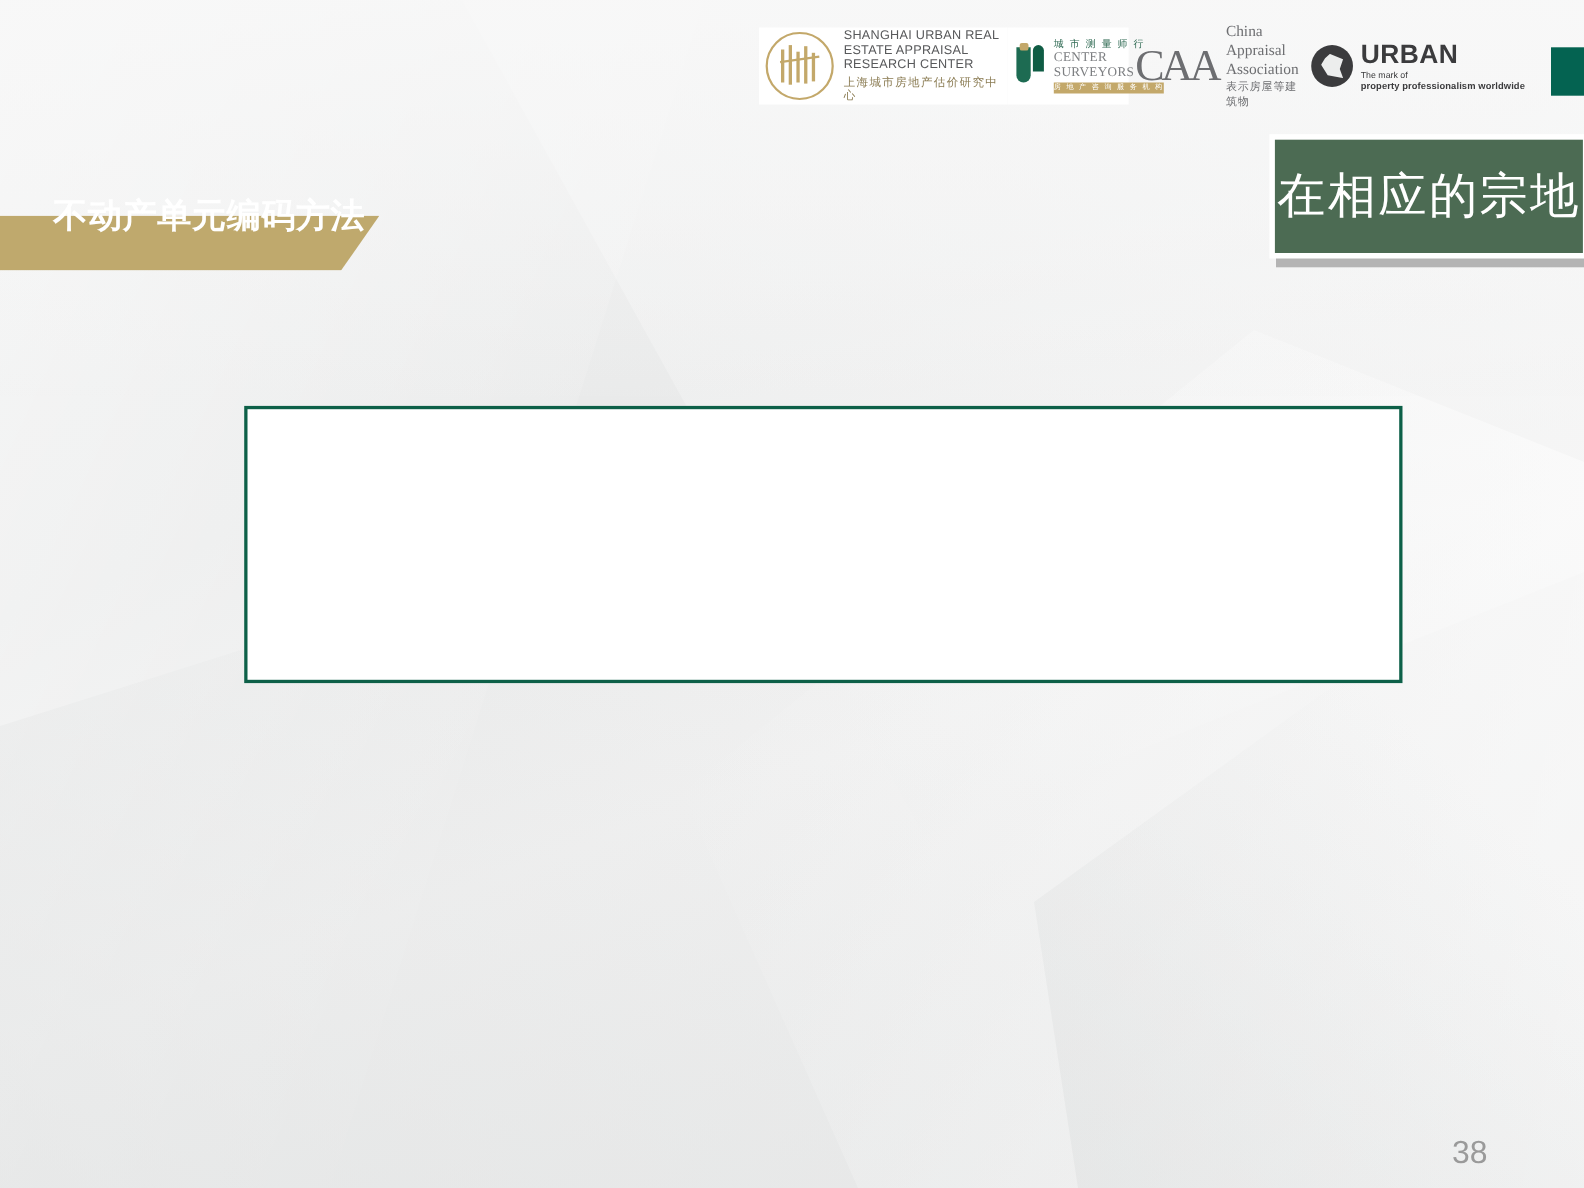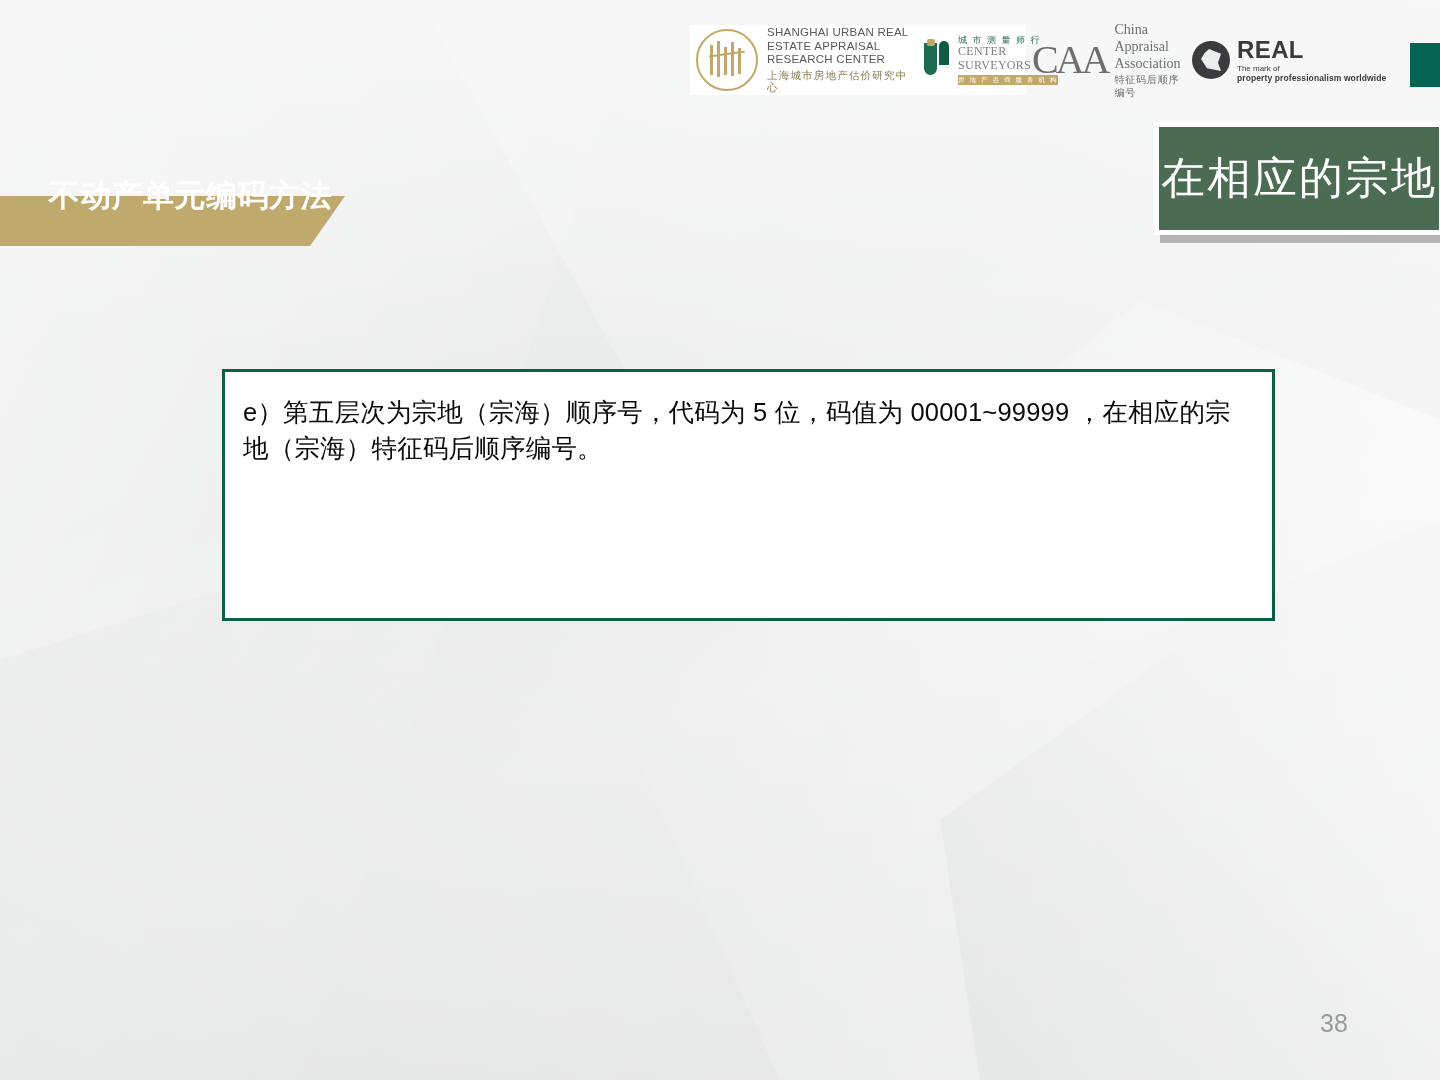--- a/index.html
+++ b/index.html
@@ -317,22 +317,22 @@
     letter-spacing: 0.2px;
   }
   .content-box p.gap {
     margin-top: 30px;
   }
 
   
   .page-number {
     position: absolute;
     left: 1320px;
-    top: 1009px;
-    font-size: 25px;
+    top: 1032px;
+    font-size: 29px;
     color: #9a9a9a;
   }
 </style>
 </head>
 <body>
 
 <div class="slide">
 
   <div class="bg-base"></div>
   <div class="facet f1"></div>
@@ -373,46 +373,45 @@
         <div class="en1">SURVEYORS</div>
         <div class="strip">房 地 产 咨 询 服 务 机 构</div>
       </div>
     </div>
 
     <div class="logo-card logo-caa">
       <div class="caa-mark">CAA</div>
       <div class="caa-text">
         <div class="en">China Appraisal</div>
         <div class="en">Association</div>
-        <div class="cn">特征码后顺序编号</div>
+        <div class="cn">表示房屋等建筑物</div>
       </div>
     </div>
 
     <div class="logo-card logo-rics">
       <div class="rics-mark"></div>
       <div class="rics-text">
-        <div class="wordmark">REAL</div>
+        <div class="wordmark">URBAN</div>
         <div class="tag1">The mark of</div>
         <div class="tag2">property professionalism worldwide</div>
       </div>
     </div>
 
   </div>
 
   <div class="corner-square"></div>
 
   <div class="section-banner"></div>
   <div class="section-title">不动产单元编码方法</div>
 
   <div class="topic-chip-shadow"></div>
   <div class="topic-chip-frame">
     <div class="topic-chip">
       <span>在相应的宗地</span>
     </div>
   </div>
 
   <div class="content-box">
-    <p>e）第五层次为宗地（宗海）顺序号，代码为 5 位，码值为 00001~99999 ，在相应的宗地（宗海）特征码后顺序编号。</p>
   </div>
 
   <div class="page-number">38</div>
 
 </div>
 
 </body></html>

